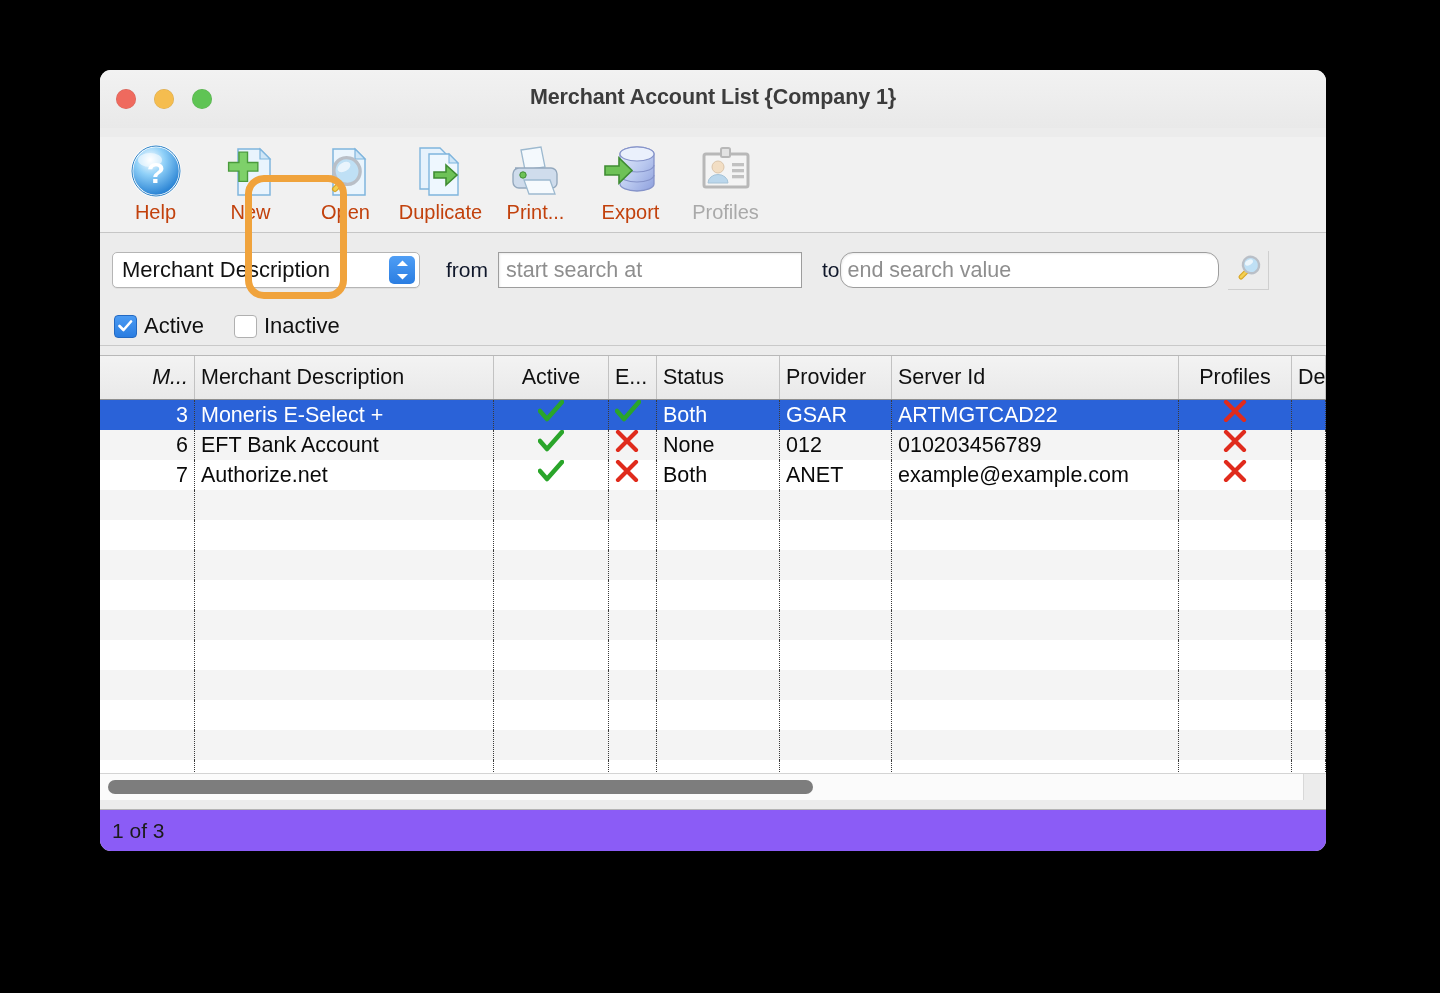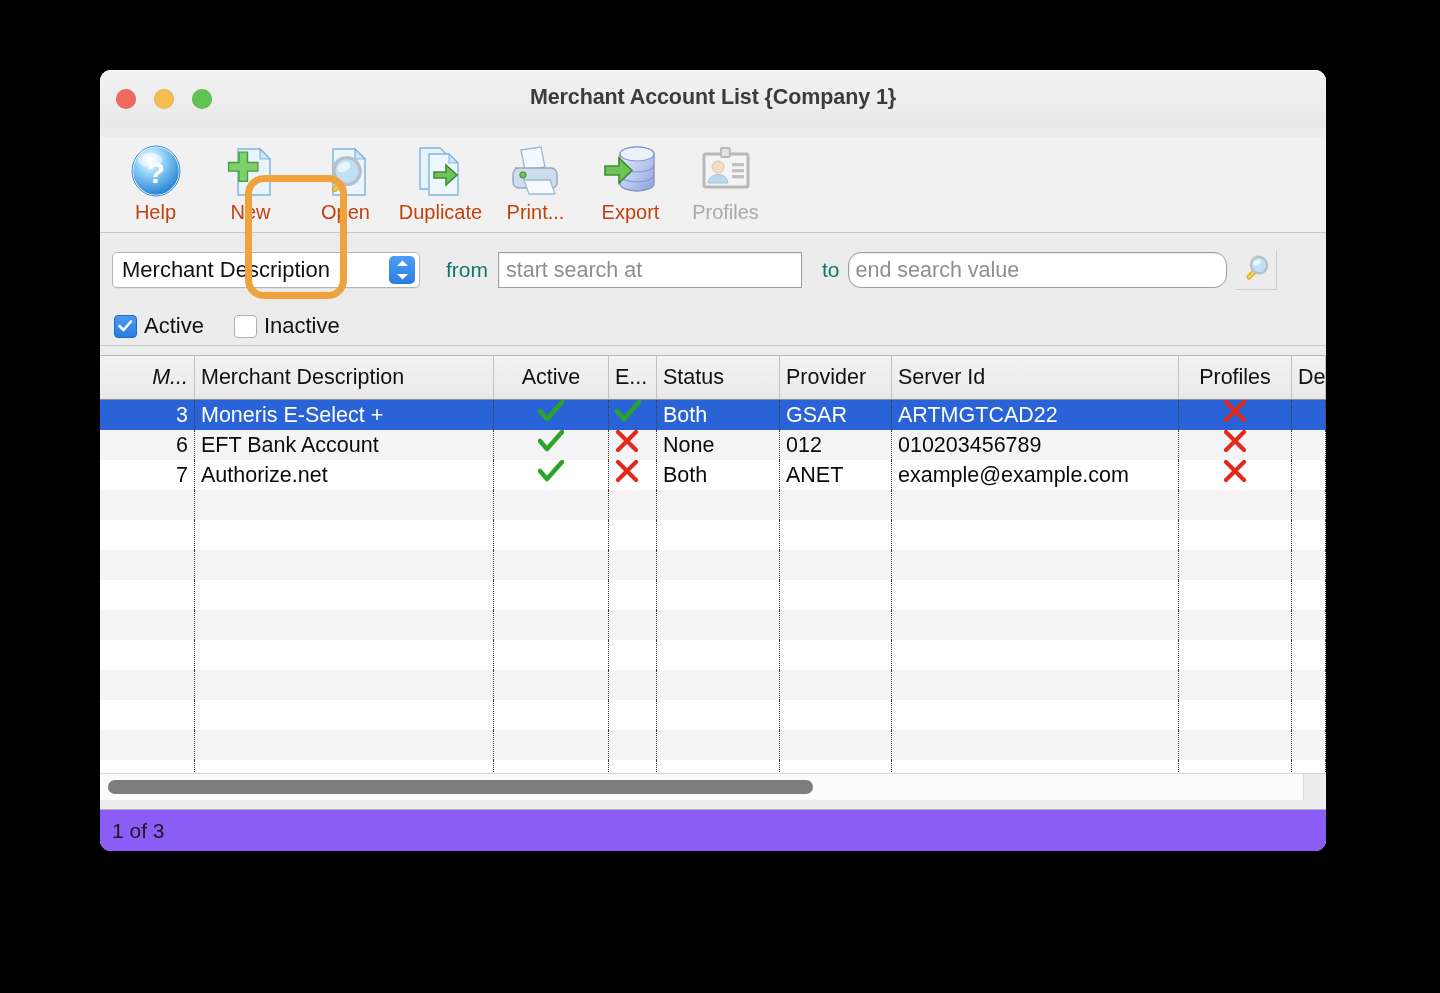--- a/index.html
+++ b/index.html
@@ -162,24 +162,24 @@
     display: flex;
     flex-direction: column;
     align-items: center;
     justify-content: center;
     gap: 2px;
   }
   .combo .stepper svg { display:block; }
 
   .lbl-from, .lbl-to {
     font-size: 21px;
-    color: #0f766e;
+    color: #0f172a;
     margin: 0 10px 0 26px;
   }
-  .lbl-to { margin-left: 20px; margin-right: 8px; }
+  .lbl-to { margin-left: 20px; margin-right: 0; }
 
   .tfield {
     height: 36px;
     background: #ffffff;
     border: 1px solid #9d9d9d;
     box-sizing: border-box;
     display: flex;
     align-items: center;
     padding-left: 7px;
     font-size: 21.5px;

